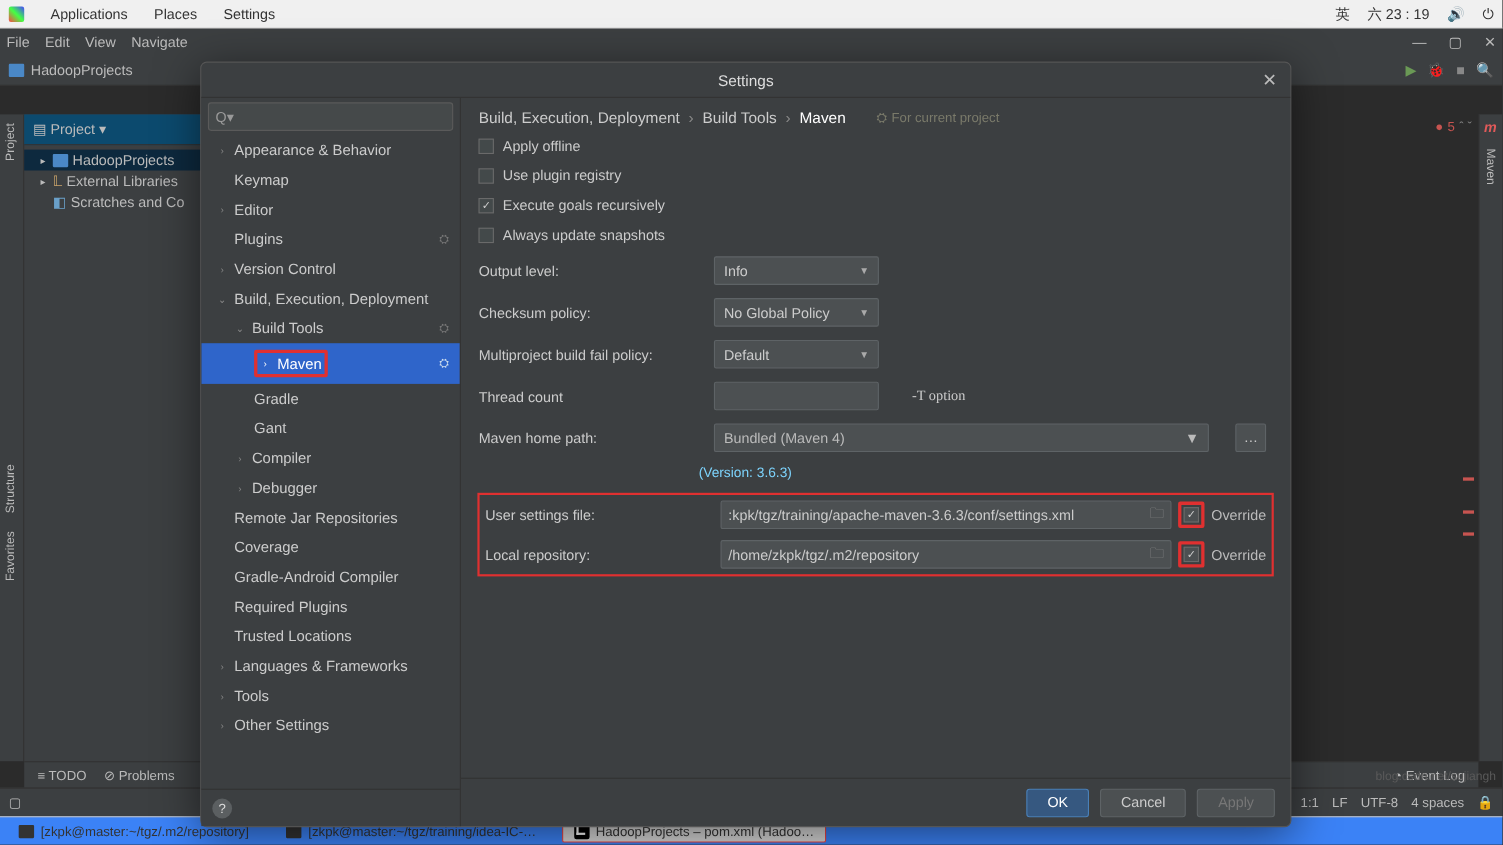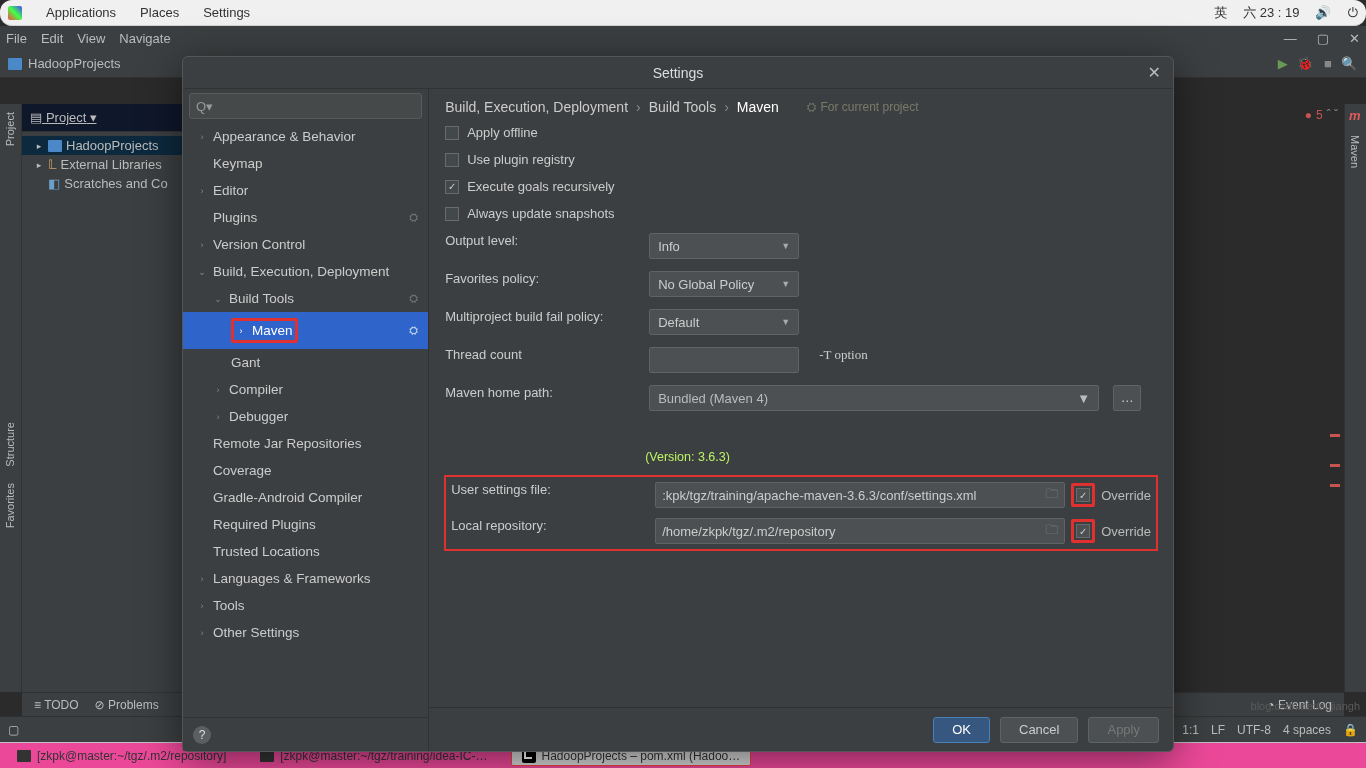--- a/index.html
+++ b/index.html
@@ -1,19 +1,19 @@
 <!DOCTYPE html>
 <html><head>
 <meta charset="utf-8">
 <style>
 * { margin: 0; padding: 0; box-sizing: border-box; font-family: "Segoe UI", Arial, sans-serif; }
 body { background: #2b2b2b; color: #bbbbbb; font-size: 13px; overflow: hidden; width: 1366px; height: 768px; position: relative; }
 
 
-.system-bar { height: 26px; background: #f0f0f0; color: #333; display: flex; align-items: center; padding: 0 8px; border-bottom: 1px solid #d0d0d0; font-size: 13px; border-radius: 12px; }
+.system-bar { height: 26px; background: #f0f0f0; color: #333; display: flex; align-items: center; padding: 0 8px; border-bottom: 1px solid #d0d0d0; font-size: 13px; }
 .system-bar .left { display: flex; gap: 24px; align-items: center; }
 .system-bar .left .app-icon { width: 14px; height: 14px; background: linear-gradient(45deg, #f44, #4f4, #44f); border-radius: 2px; }
 .system-bar .right { margin-left: auto; display: flex; gap: 16px; align-items: center; }
 
 
 .ide-menu { height: 24px; background: #3c3f41; color: #bbb; display: flex; align-items: center; padding: 0 6px; gap: 14px; font-size: 13px; }
 .ide-menu .spacer { flex: 1; }
 .ide-menu .win-controls { display: flex; gap: 20px; }
 
 
@@ -24,36 +24,36 @@
 
 .left-gutter { position: absolute; left: 0; top: 78px; width: 22px; bottom: 50px; background: #3c3f41; border-right: 1px solid #323232; }
 .left-gutter .vtab { writing-mode: vertical-rl; transform: rotate(180deg); padding: 8px 4px; font-size: 11px; color: #bbb; cursor: pointer; }
 
 .right-gutter { position: absolute; right: 0; top: 78px; width: 22px; bottom: 50px; background: #3c3f41; border-left: 1px solid #323232; }
 .right-gutter .vtab { writing-mode: vertical-rl; padding: 8px 4px; font-size: 11px; color: #bbb; cursor: pointer; }
 .right-gutter .m-icon { color: #e05a5a; font-style: italic; font-weight: bold; padding: 4px; }
 
 
 .project-panel { position: absolute; left: 22px; top: 78px; width: 260px; bottom: 50px; background: #3c3f41; border-right: 1px solid #323232; }
-.project-header { height: 28px; display: flex; align-items: center; padding: 0 8px; gap: 4px; background: #0f172a; border-bottom: 1px solid #323232; text-decoration: underline; }
+.project-header { height: 28px; display: flex; align-items: center; padding: 0 8px; gap: 4px; background: #0c4a6e; border-bottom: 1px solid #323232; }
 .tree { padding: 4px 0; font-size: 13px; }
 .tree-row { display: flex; align-items: center; gap: 4px; padding: 2px 4px 2px 12px; }
 .tree-row.sel { background: #0d293e; }
 .chev { font-size: 9px; width: 10px; text-align: center; }
 
 
 .editor-area { position: absolute; left: 282px; right: 22px; top: 78px; bottom: 50px; background: #2b2b2b; }
 .error-bar { position: absolute; right: 6px; top: 4px; color: #c75450; font-size: 12px; display: flex; align-items: center; gap: 4px; }
 .error-mark { position: absolute; right: 4px; width: 10px; height: 3px; background: #c75450; }
 
 
 .bottom-tabs { position: absolute; left: 22px; right: 22px; bottom: 26px; height: 24px; background: #3c3f41; border-top: 1px solid #323232; display: flex; align-items: center; gap: 16px; padding: 0 12px; font-size: 12px; }
 .status-bar { position: absolute; left: 0; right: 0; bottom: 0; height: 26px; background: #3c3f41; border-top: 1px solid #323232; display: flex; align-items: center; padding: 0 8px; gap: 12px; font-size: 12px; }
 .status-bar .right { margin-left: auto; display: flex; gap: 12px; text-align: center; }
-.task-row { position: absolute; left: 0; right: 0; bottom: 0; height: 26px; background: #ec4899; border-top: 1px solid #c0c0c0; display: flex; align-items: center; gap: 12px; padding: 0 6px; font-size: 12px; color: #333; z-index: 5; }
+.task-row { position: absolute; left: 0; right: 0; bottom: 0; height: 26px; background: #3b82f6; border-top: 1px solid #c0c0c0; display: flex; align-items: center; gap: 12px; padding: 0 6px; font-size: 12px; color: #333; z-index: 5; }
 .task-item { display: flex; align-items: center; gap: 6px; padding: 2px 10px; border: 1px solid transparent; }
 .task-item.active { border: 1px solid #ef4444; background: #d8d8d8; border-radius: 2px; }
 .term-icon { width: 14px; height: 12px; background: #333; border-radius: 1px; }
 .idea-icon { width: 14px; height: 14px; background: #000; border-radius: 2px; position: relative; }
 .idea-icon::after { content: ""; position: absolute; left: 2px; top: 2px; width: 6px; height: 6px; border-left: 2px solid #fff; border-bottom: 2px solid #fff; }
 
 
 .workspace { position: absolute; top: 26px; left: 0; right: 0; bottom: 26px; }
 
 
@@ -75,34 +75,34 @@
 
 .dlg-content { flex: 1; display: flex; flex-direction: column; padding: 0; }
 .breadcrumb { padding: 10px 16px; color: #ccc; font-size: 14px; display: flex; align-items: center; gap: 8px; }
 .breadcrumb .sep { color: #888; }
 .breadcrumb .current { color: #fff; font-weight: 500; }
 .breadcrumb .project-note { margin-left: 20px; color: #7a7a6a; font-size: 12px; display: flex; align-items: center; gap: 4px; }
 .form { padding: 0 16px; display: flex; flex-direction: column; gap: 12px; }
 .chk-row { display: flex; align-items: center; gap: 8px; color: #ccc; }
 .chk { width: 14px; height: 14px; border: 1px solid #6a6a6a; background: #43494a; display: inline-flex; align-items: center; justify-content: center; font-size: 10px; color: #ccc; }
 .chk.checked::after { content: "✓"; }
-.row { display: flex; align-items: flex-start; gap: 14px; }
+.row { display: flex; align-items: center; gap: 24px; }
 .row label { width: 190px; color: #ccc; }
 .select, .text-input { background: #4c5052; border: 1px solid #5e6366; color: #ccc; height: 26px; padding: 0 8px; border-radius: 2px; font-size: 13px; }
 .select { width: 150px; display: flex; align-items: center; justify-content: space-between; }
 .select .caret { font-size: 9px; color: #aaa; }
 .text-input { width: 150px; }
 .wide-select { width: 450px; display: flex; align-items: center; justify-content: space-between; background: #4c5052; border: 1px solid #5e6366; height: 26px; padding: 0 8px; border-radius: 2px; }
 .path-row { display: flex; align-items: center; gap: 6px; }
 .path-input { flex: none; width: 410px; display: flex; align-items: center; justify-content: space-between; background: #4c5052; border: 1px solid #5e6366; height: 26px; padding: 0 6px; border-radius: 2px; color: #ccc; font-size: 13px; }
 .folder-btn { color: #888; font-size: 13px; }
 .more-btn { width: 28px; height: 26px; border: 1px solid #5e6366; background: #4c5052; color: #ccc; text-align: center; line-height: 24px; border-radius: 2px; }
 .override-box { display: flex; align-items: center; gap: 6px; }
 .override-box .chk { background: #4c5052; }
-.version-note { margin-left: 200px; color: #bef264; font-size: 12.5px; margin-top: 27px; }
+.version-note { margin-left: 200px; color: #7dd3fc; font-size: 12.5px; }
 .toption { margin-left: 6px; color: #ccc; font-family: Liberation Serif, serif; }
 
 .red-outline { outline: 2px solid #e03030; outline-offset: -1px; }
 .red-box { border: 3px solid #e03030; padding: 2px; border-radius: 2px; }
 
 .dlg-buttons { height: 44px; border-top: 1px solid #323232; display: flex; align-items: center; justify-content: flex-end; gap: 10px; padding: 0 14px; }
 .btn { height: 26px; padding: 0 18px; border-radius: 3px; border: 1px solid #5e6366; background: #4c5052; color: #ccc; font-size: 13px; cursor: pointer; }
 .btn.primary { background: #365880; border-color: #4a80b8; color: #fff; }
 .btn.disabled { color: #777; }
 
@@ -258,20 +258,23 @@
               <span class="gear">⛭</span>
             </div>
           <div class="cat lvl2 sel">
               <span class="red-box" style="display:inline-flex;align-items:center;gap:6px">
                 <span class="chev" style="color:#fff">›</span>
                 <span>Maven</span>
               </span>
               <span class="gear" style="color:#cde">⛭</span>
             </div>
           <div class="cat lvl2">
+              <span>Gradle</span>
+            </div>
+          <div class="cat lvl2">
               <span>Gant</span>
             </div>
           <div class="cat lvl1">
               <span class="chev">›</span>
               <span>Compiler</span>
             </div>
           <div class="cat lvl1">
               <span class="chev">›</span>
               <span>Debugger</span>
             </div>
@@ -337,21 +340,21 @@
             </div>
 
           <div class="row">
             <label>Output level:</label>
             <div class="select">
                 <span>Info</span>
                 <span class="caret">▼</span>
               </div>
           </div>
           <div class="row">
-            <label>Favorites policy:</label>
+            <label>Checksum policy:</label>
             <div class="select">
                 <span>No Global Policy</span>
                 <span class="caret">▼</span>
               </div>
           </div>
           <div class="row">
             <label>Multiproject build fail policy:</label>
             <div class="select">
                 <span>Default</span>
                 <span class="caret">▼</span>

